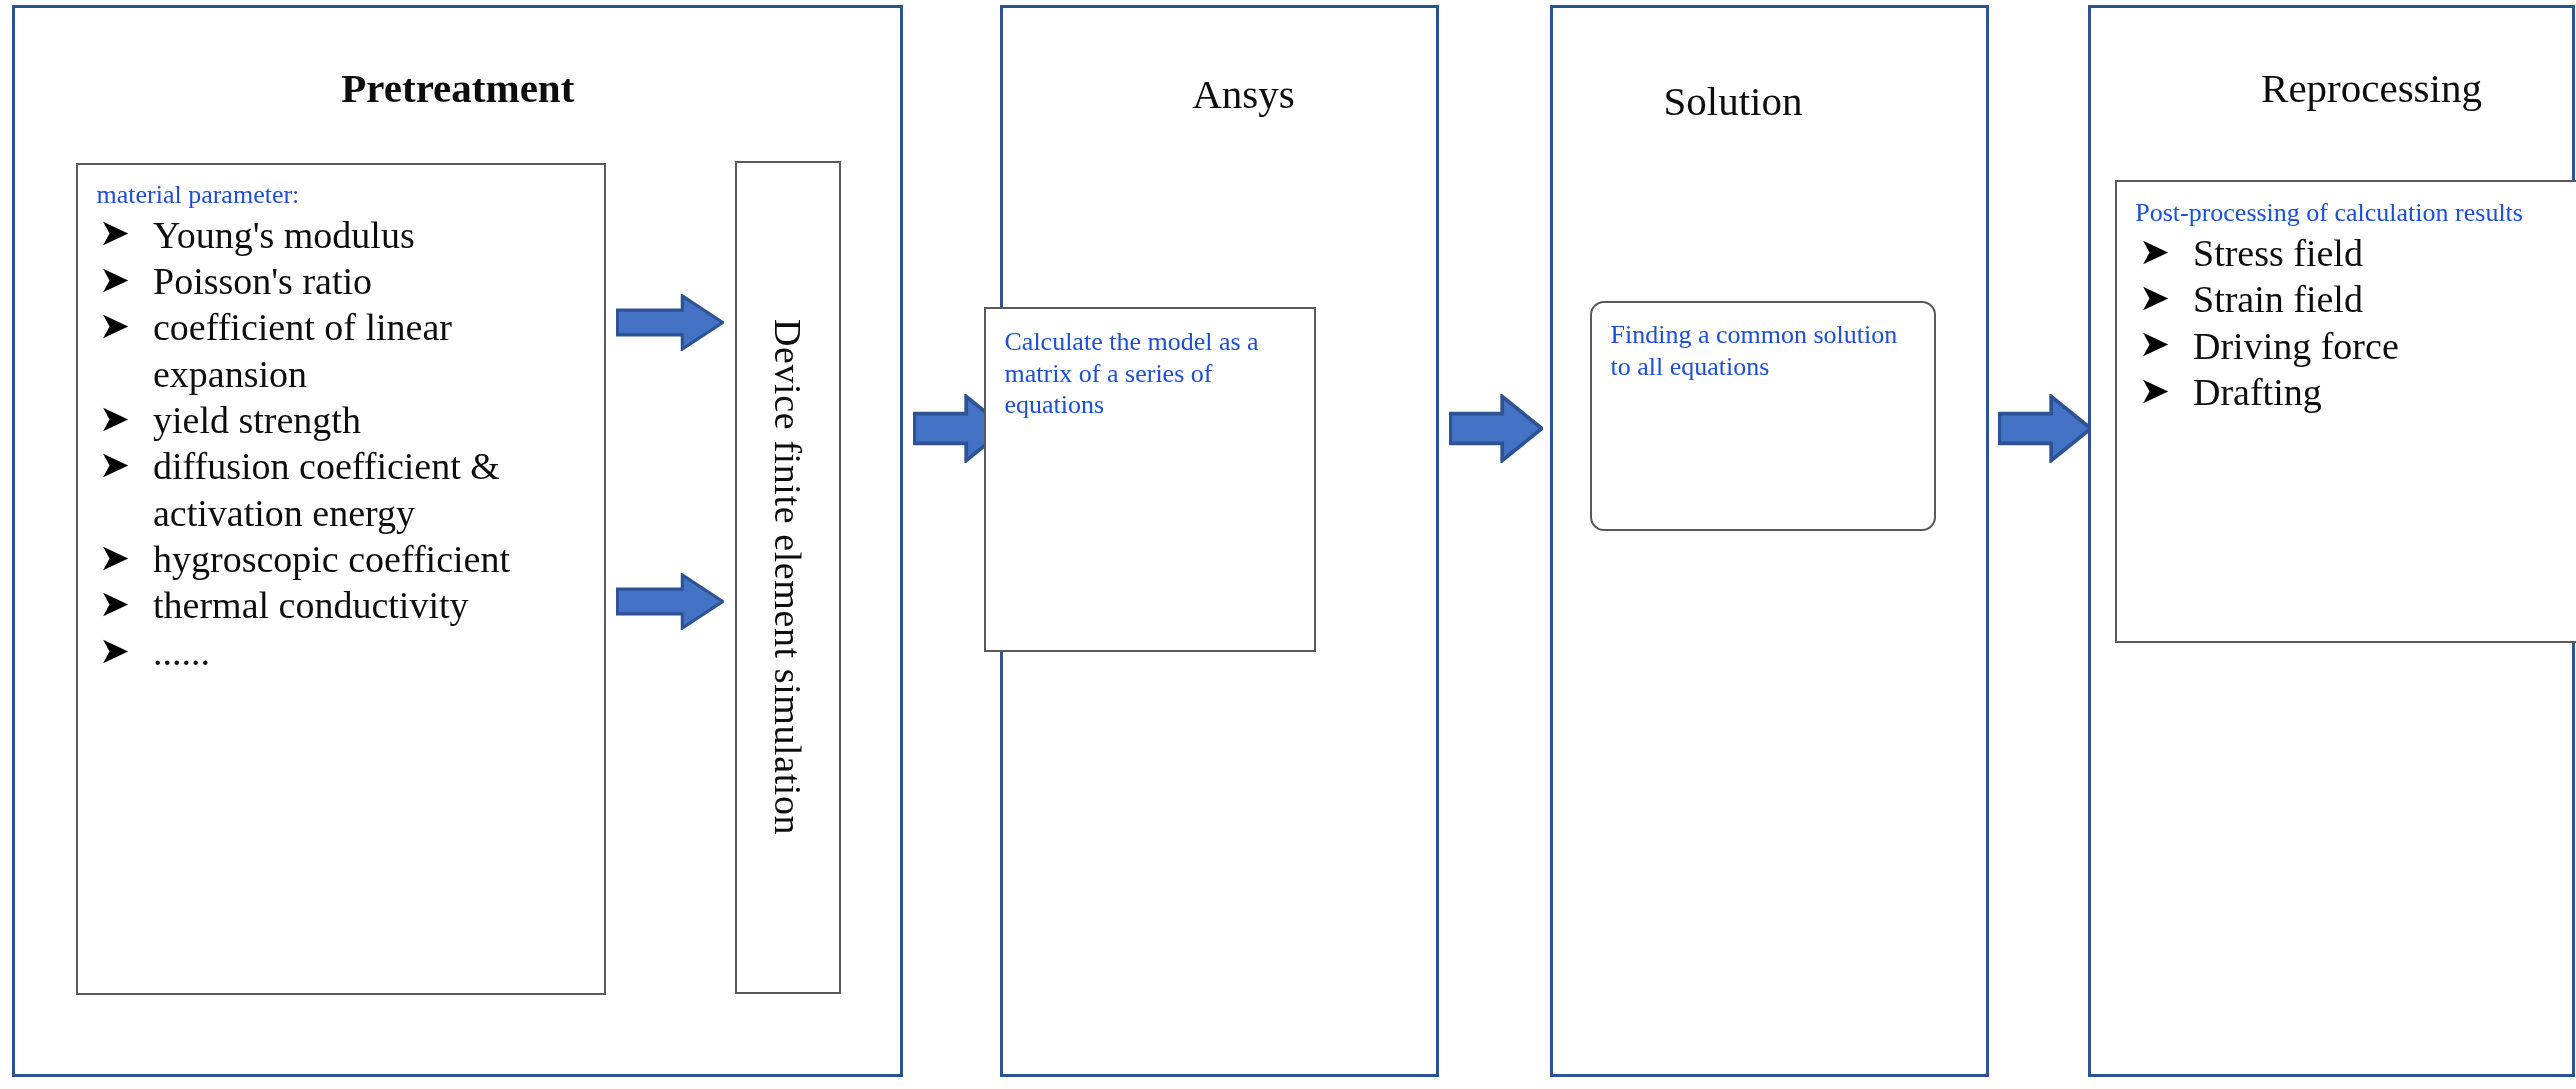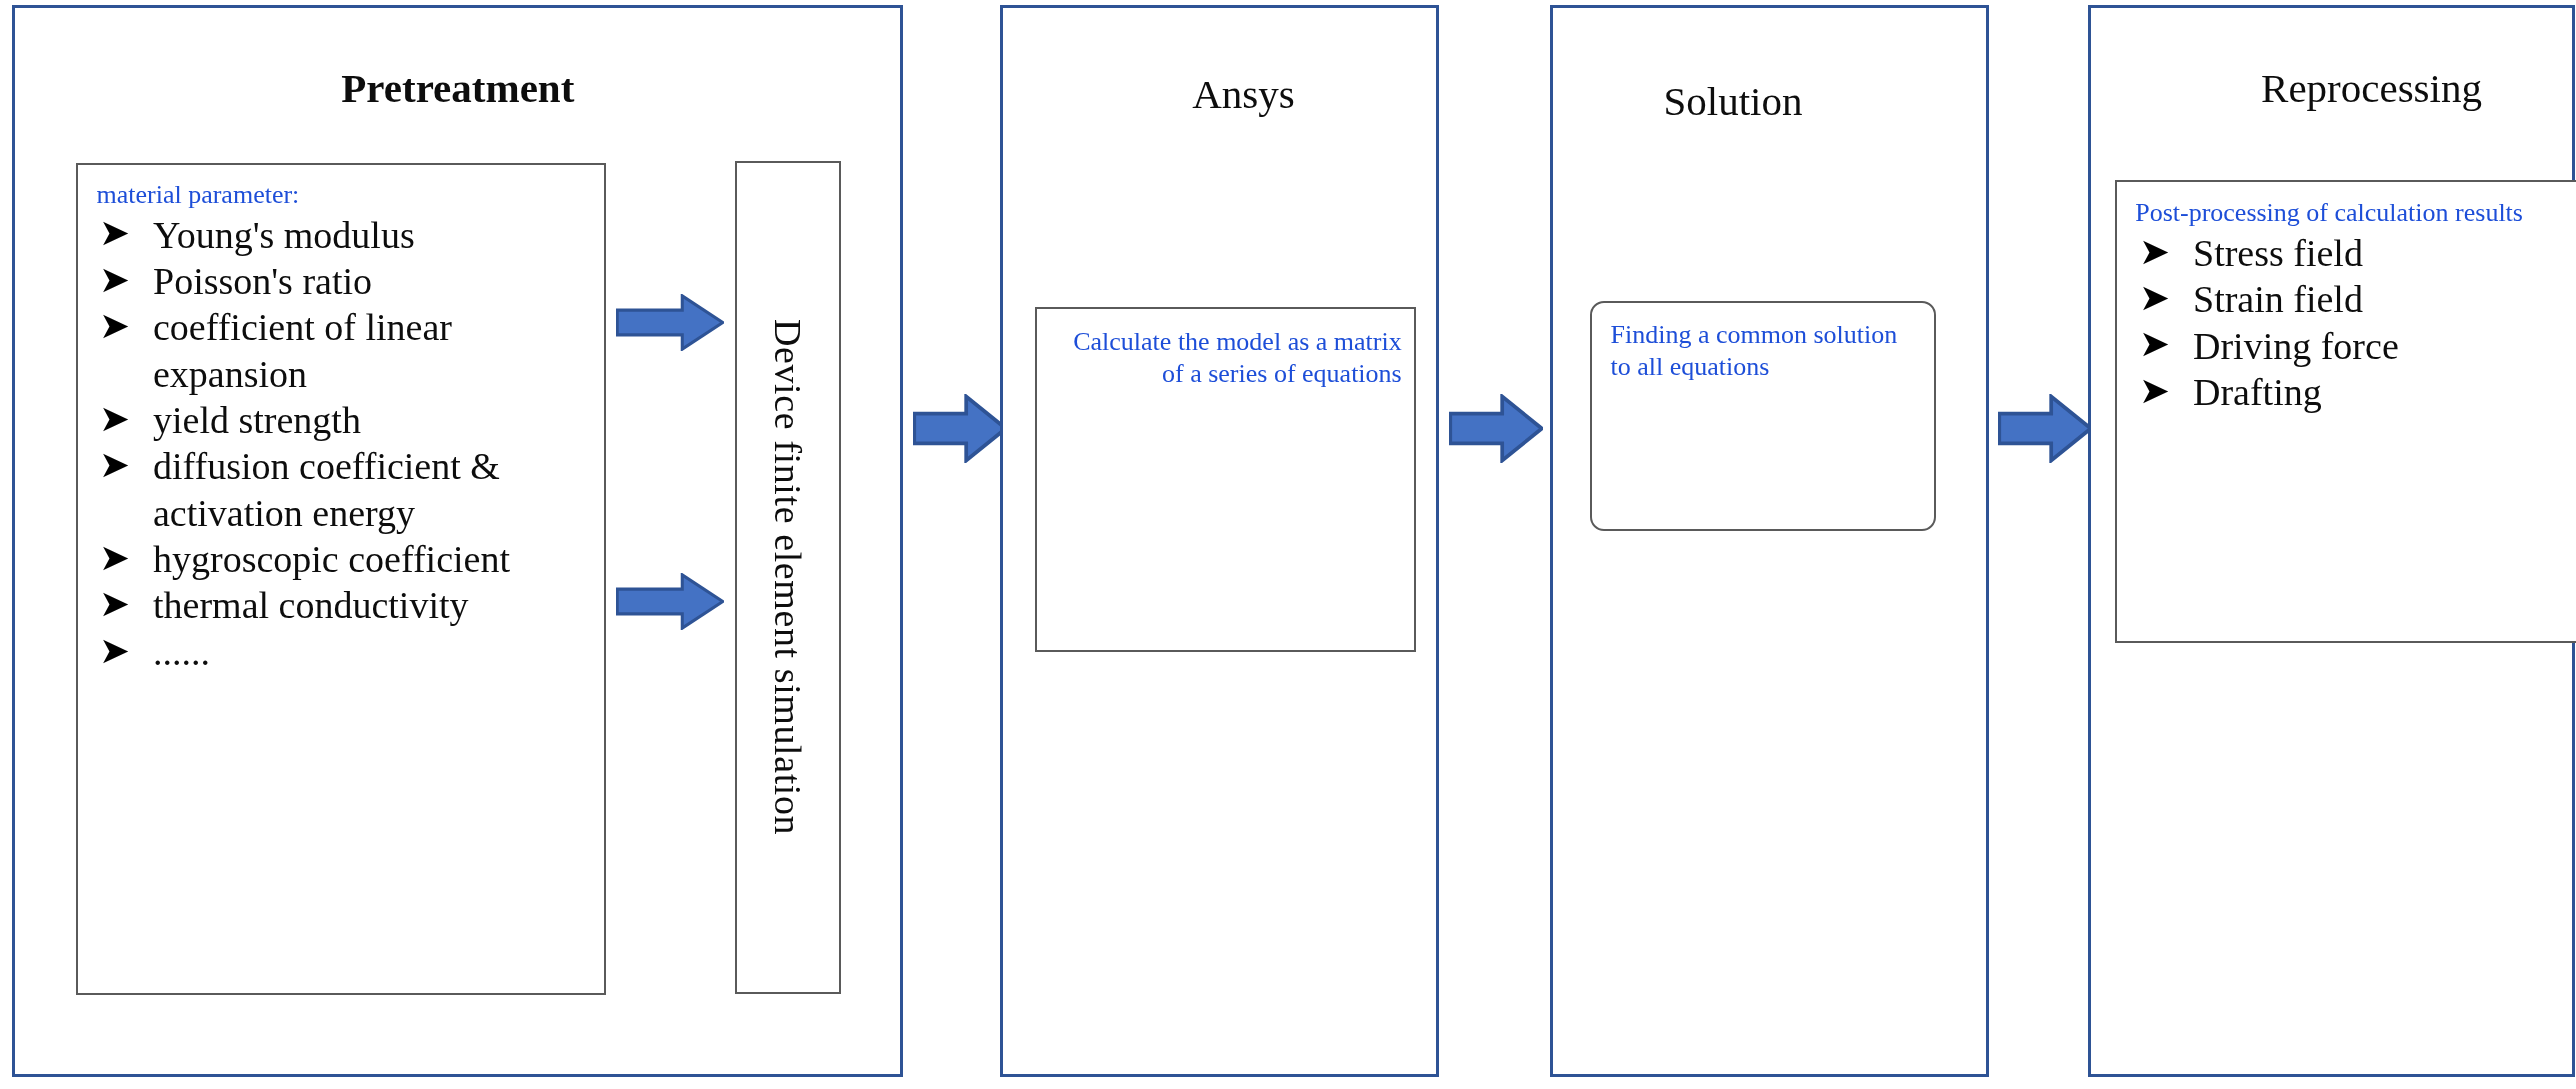--- a/index.html
+++ b/index.html
@@ -170,21 +170,21 @@
     <svg viewBox="0 0 152 112" preserveAspectRatio="none">
       <polygon points="2,32 86,32 86,4 150,56 86,108 86,80 2,80" fill="#4472C4" stroke="#2E5395" stroke-width="6" stroke-linejoin="miter"></polygon>
     </svg>
   </div>
 
   <div class="panel" style="left:1000px; top:5px; width:439px; height:1072px;">
   </div>
 
   <div class="panel-title" style="left:1024px; top:73px; width:439px;">Ansys</div>
 
-  <div class="inner-box" style="left:1035px; top:307px; width:381px; height:345px; padding:17px 12.3px 0 18.5px;text-align:right;">
+  <div class="inner-box" style="left:984px; top:307px; width:332px; height:345px; padding:17px 12.3px 0 18.5px;">
     <div class="box-text">Calculate the model as a matrix of a series of equations</div>
   </div>
 
   <div class="arrow" style="left:1449px; top:394px; width:94px; height:69px;">
     <svg viewBox="0 0 152 112" preserveAspectRatio="none">
       <polygon points="2,32 86,32 86,4 150,56 86,108 86,80 2,80" fill="#4472C4" stroke="#2E5395" stroke-width="6" stroke-linejoin="miter"></polygon>
     </svg>
   </div>
 
   <div class="panel" style="left:1550px; top:5px; width:439px; height:1072px;">

